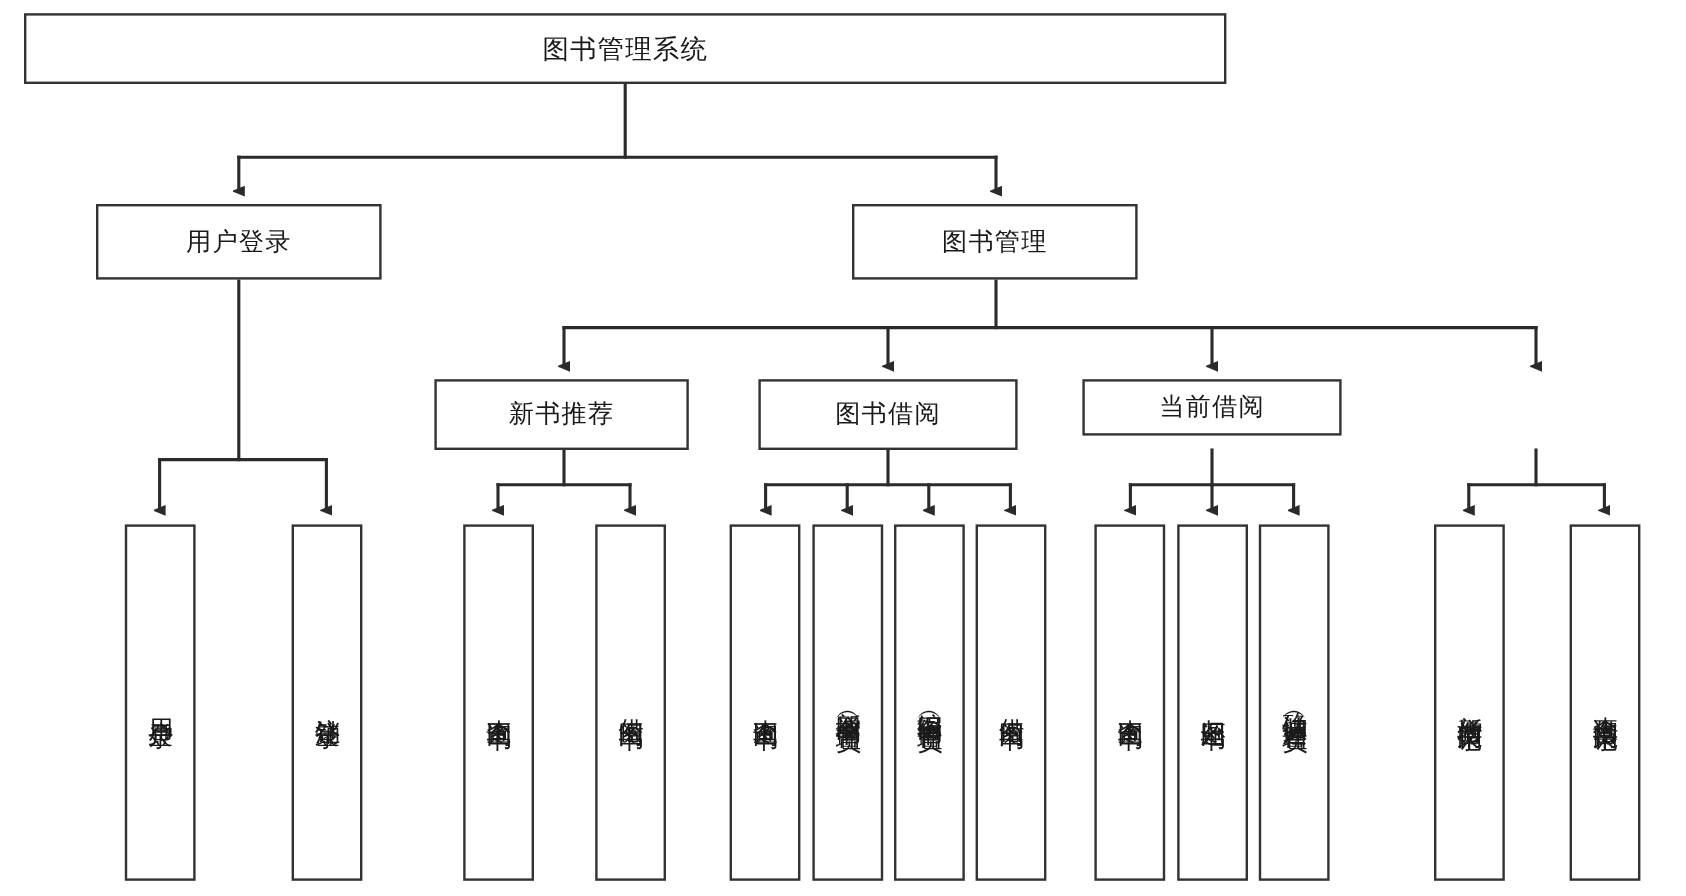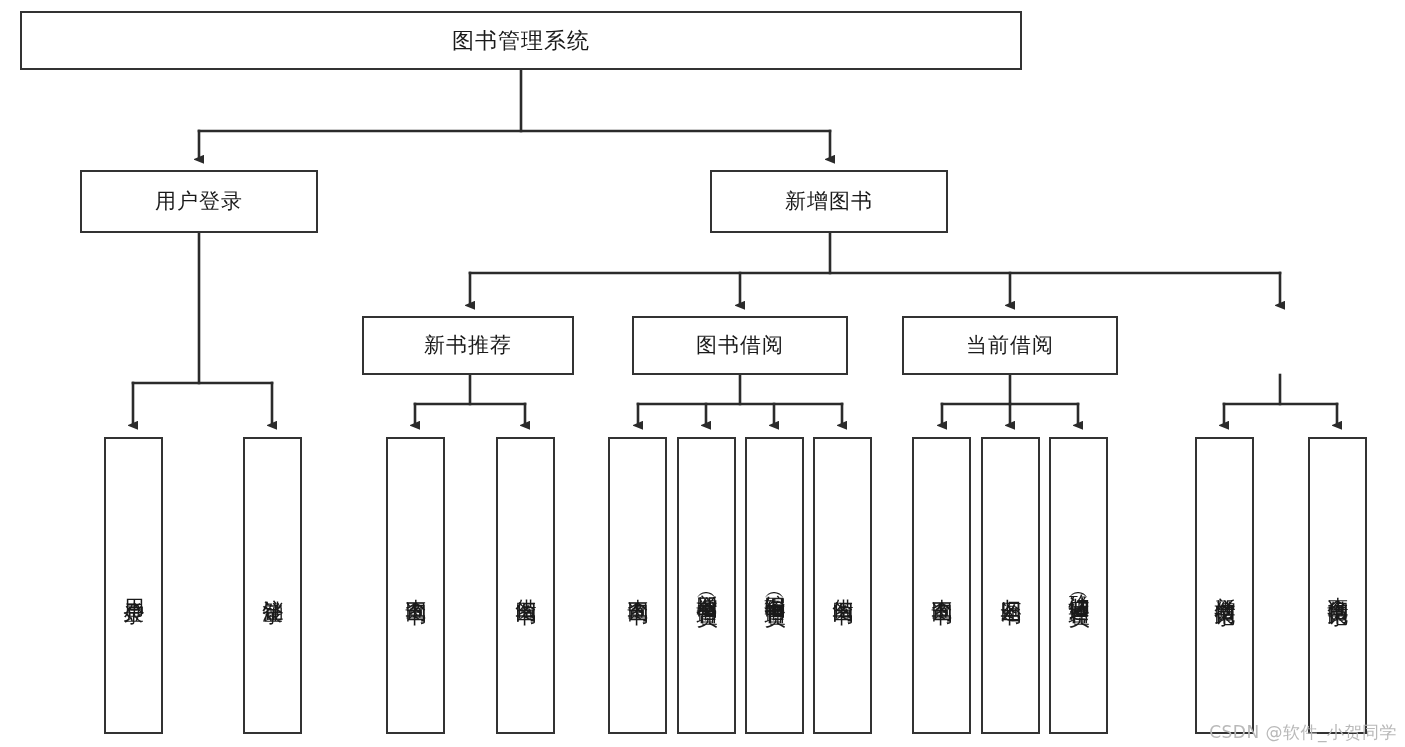--- a/index.html
+++ b/index.html
@@ -127,30 +127,30 @@
   </svg>
 
   <div class="node horiz root" style="left:20px; top:11px; width:1002px; height:59px;">
     <span>图书管理系统</span>
   </div>
 
   <div class="node horiz" style="left:80px; top:170px; width:238px; height:63px;">
     <span>用户登录</span>
   </div>
   <div class="node horiz" style="left:710px; top:170px; width:238px; height:63px;">
-    <span>新增图书</span>
+    <span>图书管理</span>
   </div>
 
   <div class="node horiz" style="left:362px; top:316px; width:212px; height:59px;">
     <span>新书推荐</span>
   </div>
   <div class="node horiz" style="left:632px; top:316px; width:216px; height:59px;">
     <span>图书借阅</span>
   </div>
-  <div class="node horiz" style="left:902px; top:316px; width:216px; height:59px;">
+  <div class="node horiz" style="left:902px; top:316px; width:216px; height:47px;">
     <span>当前借阅</span>
   </div>
 
   <div class="node vert" style="left:104px; top:437px; width:59px; height:297px;">
     <span>用户登录</span>
   </div>
   <div class="node vert" style="left:243px; top:437px; width:59px; height:297px;">
     <span>注销登录</span>
   </div>
 
@@ -184,15 +184,14 @@
     <span>确认归还（管理员）</span>
   </div>
 
   <div class="node vert" style="left:1195px; top:437px; width:59px; height:297px;">
     <span>新增借阅记录</span>
   </div>
   <div class="node vert" style="left:1308px; top:437px; width:59px; height:297px;">
     <span>查询借阅记录</span>
   </div>
 
-  <div id="watermark">CSDN @软件_小贺同学</div>
 
 </div>
 
 </body></html>

